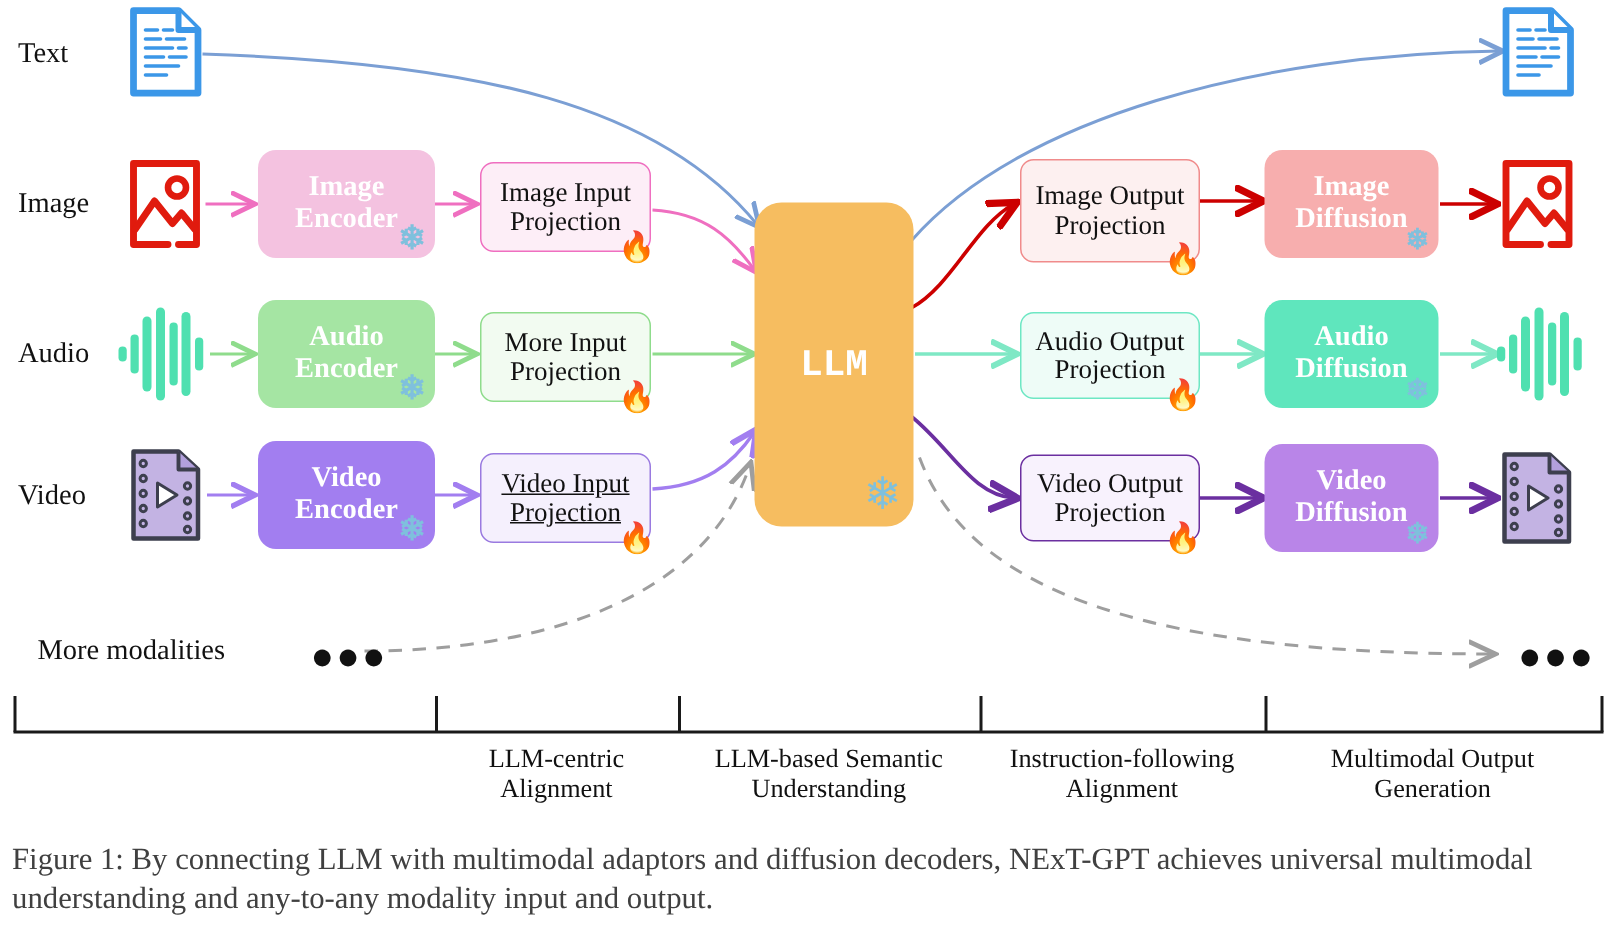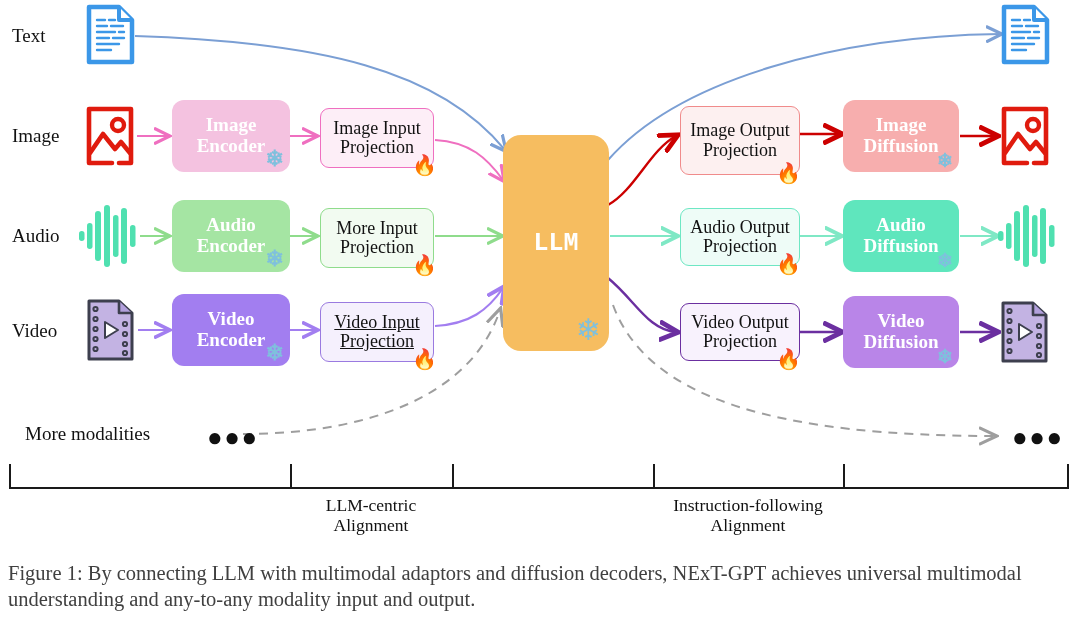--- a/index.html
+++ b/index.html
@@ -406,19 +406,25 @@
   <div class="stage-tick" style="left:9px;    top:464px; height:24px;"></div>
   <div class="stage-tick" style="left:290px;  top:464px; height:24px;"></div>
   <div class="stage-tick" style="left:452px;  top:464px; height:24px;"></div>
   <div class="stage-tick" style="left:653px;  top:464px; height:24px;"></div>
   <div class="stage-tick" style="left:843px;  top:464px; height:24px;"></div>
   <div class="stage-tick" style="left:1067px; top:464px; height:24px;"></div>
 
   <div class="stage-label" style="left:290px; top:496px; width:162px;">
     <span>LLM-centric</span><br><span>Alignment</span>
   </div>
+  <div class="stage-label" style="left:452px; top:496px; width:201px;">
+    <span>LLM-based Semantic</span><br><span>Understanding</span>
+  </div>
   <div class="stage-label" style="left:653px; top:496px; width:190px;">
     <span>Instruction-following</span><br><span>Alignment</span>
   </div>
+  <div class="stage-label" style="left:843px; top:496px; width:224px;">
+    <span>Multimodal Output</span><br><span>Generation</span>
+  </div>
 
   <div class="caption">Figure 1: By connecting LLM with multimodal adaptors and diffusion decoders, NExT-GPT achieves universal multimodal understanding and any-to-any modality input and output.</div>
 
 </div>
 
 </body></html>

